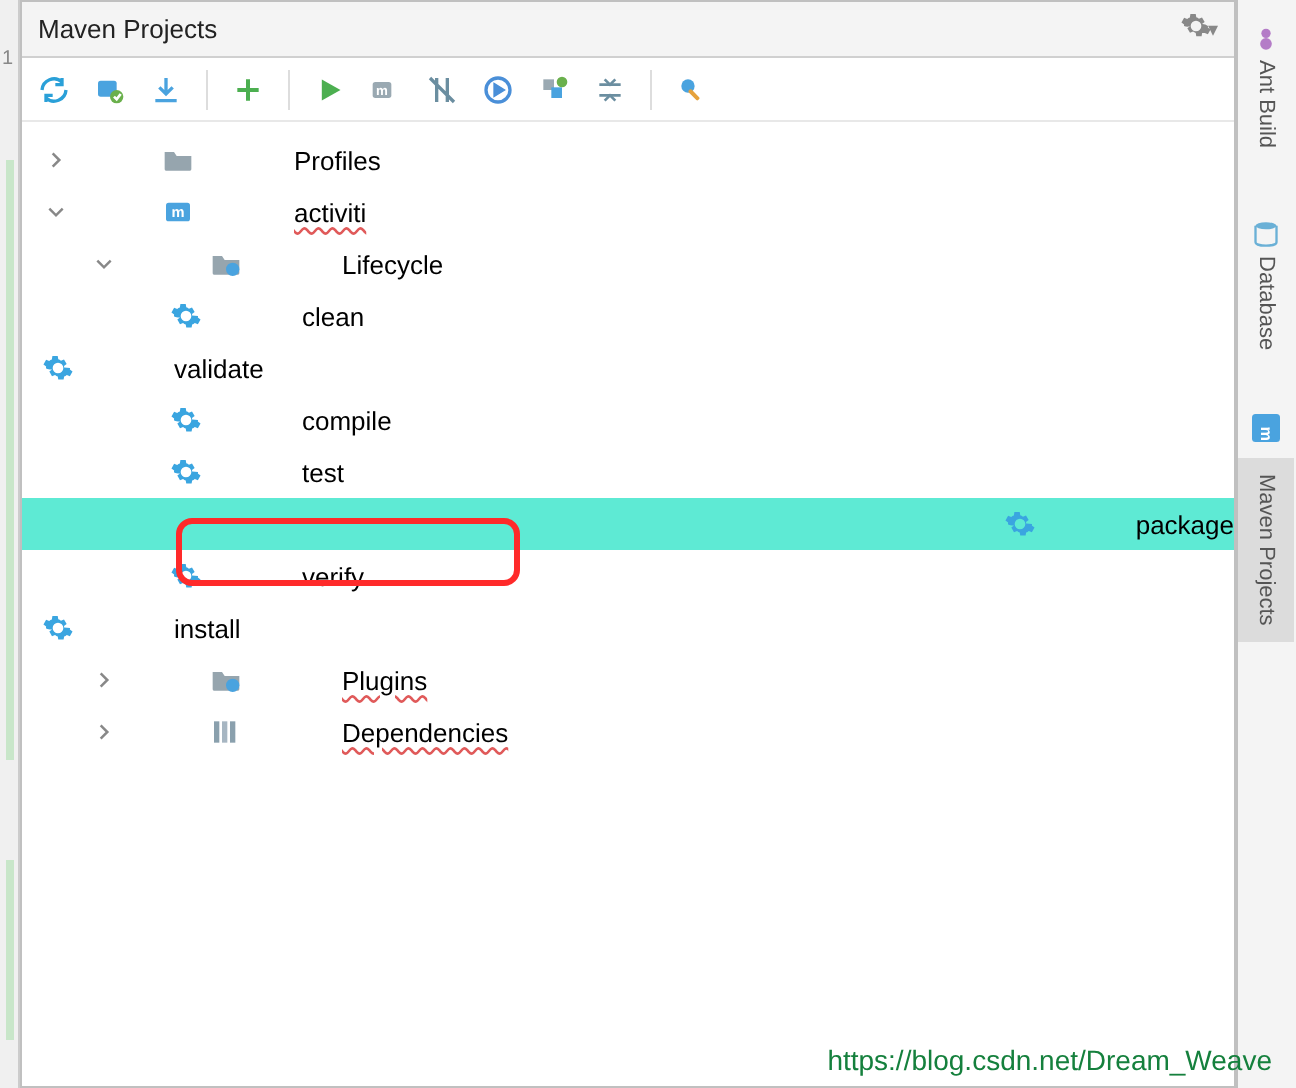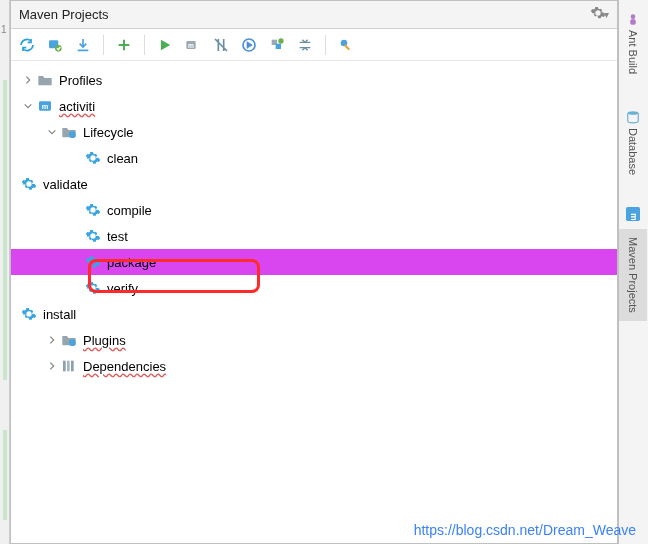--- a/index.html
+++ b/index.html
@@ -80,40 +80,42 @@
   }
   .tree {
     padding: 6px 0;
   }
   .node {
     display: flex;
     align-items: center;
     height: 26px;
     padding-left: 10px;
     position: relative;
+    gap: 44px;
   }
   .node .arrow {
     width: 14px; height: 14px;
     display: flex;
     align-items: center;
     justify-content: center;
     margin-right: 2px;
   }
   .node .ico {
     width: 16px; height: 16px;
     margin-right: 6px;
     display: flex;
     align-items: center;
     justify-content: center;
   }
   .node .lbl { font-size: 13px; color: #000; }
   .sq { text-decoration-line: underline; text-decoration-style: wavy; text-decoration-color: #e05a5a; text-underline-offset: 2px;}
   .sel-row {
-    background: #d946ef;
+    background: #5eead4;
     width: 100%;
+    justify-content: flex-end;
   }
   .panel-sel-ext {
     position: absolute;
     left: 618px;
     top: 271px;
     width: 30px;
     height: 26px;
     background: #d8d8d8;
   }
   .right-rail {
@@ -141,21 +143,21 @@
   .highlight-box {
     position: absolute;
     border: 3px solid #ff2a2a;
     border-radius: 8px;
     pointer-events: none;
     z-index: 20;
   }
   .watermark {
     position: absolute;
     right: 12px; bottom: 6px;
-    color: #3b82f6;
+    color: #15803d;
     font-size: 14px;
     z-index: 30;
   }
 </style>
 </head>
 <body>
 
 <div class="left-gutter">
   <span class="num">1</span>
   <div class="green-strip"></div>

